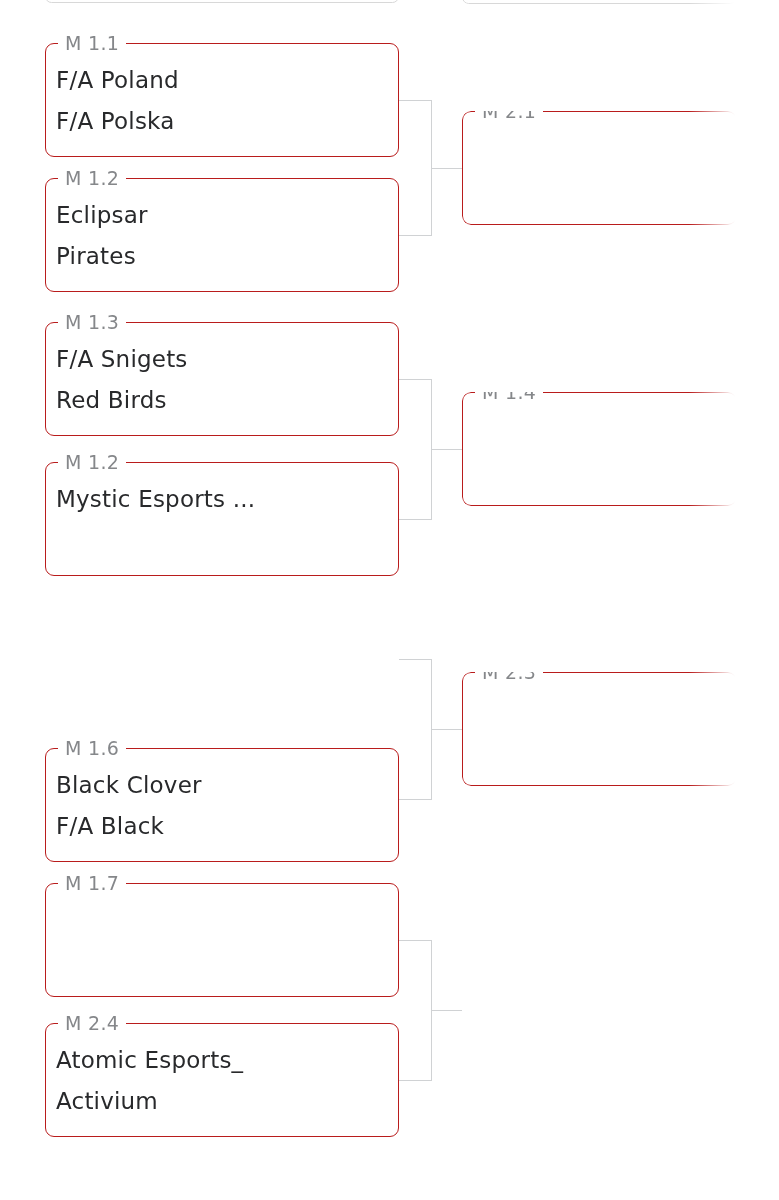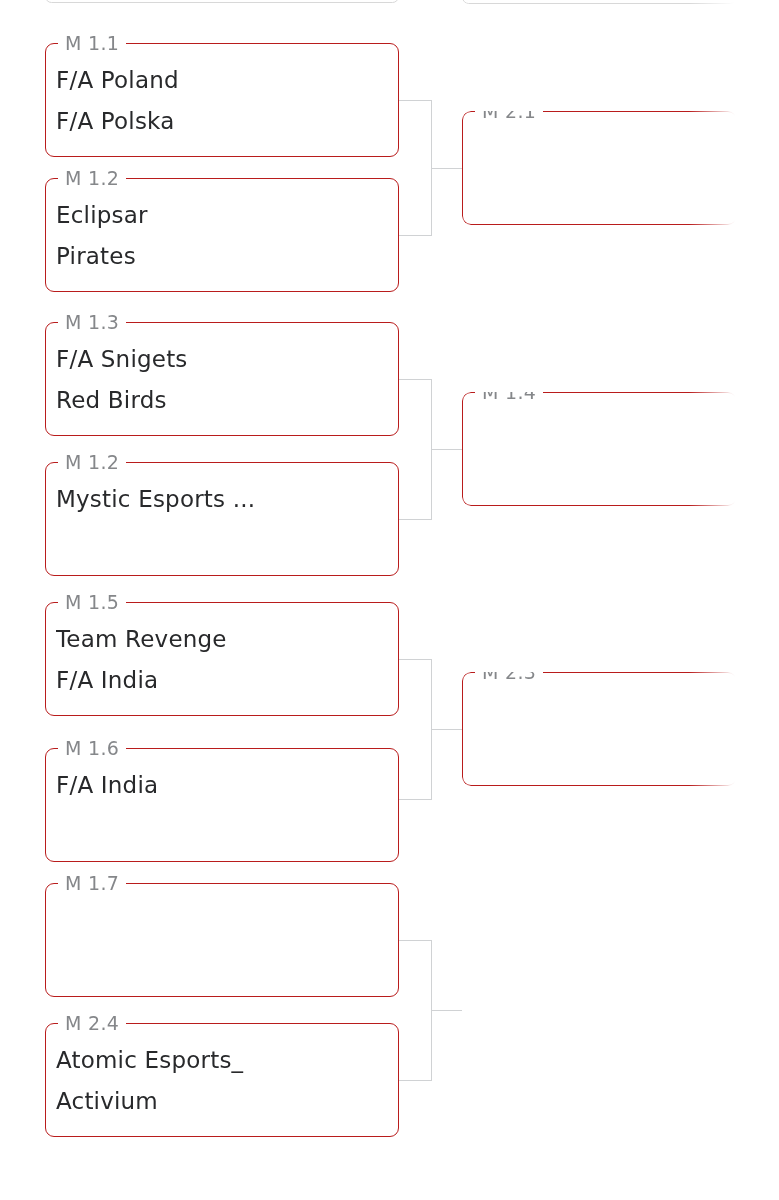--- a/index.html
+++ b/index.html
@@ -113,32 +113,26 @@
     </div>
   </div>
 
   <div class="match r1" style="top:462px">
     <span class="match-label">M 1.2</span>
     <div class="teams">
       <div class="team">Mystic Esports ...</div>
     </div>
   </div>
 
-  <div class="match r1" style="top:602px">
-    <span class="match-label">M 1.5</span>
-    <div class="teams">
-      <div class="team">Team Revenge</div>
-      <div class="team">F/A India</div>
-    </div>
-  </div>
 
   <div class="match r1" style="top:748px">
     <span class="match-label">M 1.6</span>
     <div class="teams">
-      <div class="team">F/A India</div>
+      <div class="team">Black Clover</div>
+      <div class="team">F/A Black</div>
     </div>
   </div>
 
   <div class="match r1" style="top:883px">
     <span class="match-label">M 1.7</span>
   </div>
 
   <div class="match r1" style="top:1023px">
     <span class="match-label">M 2.4</span>
     <div class="teams">

